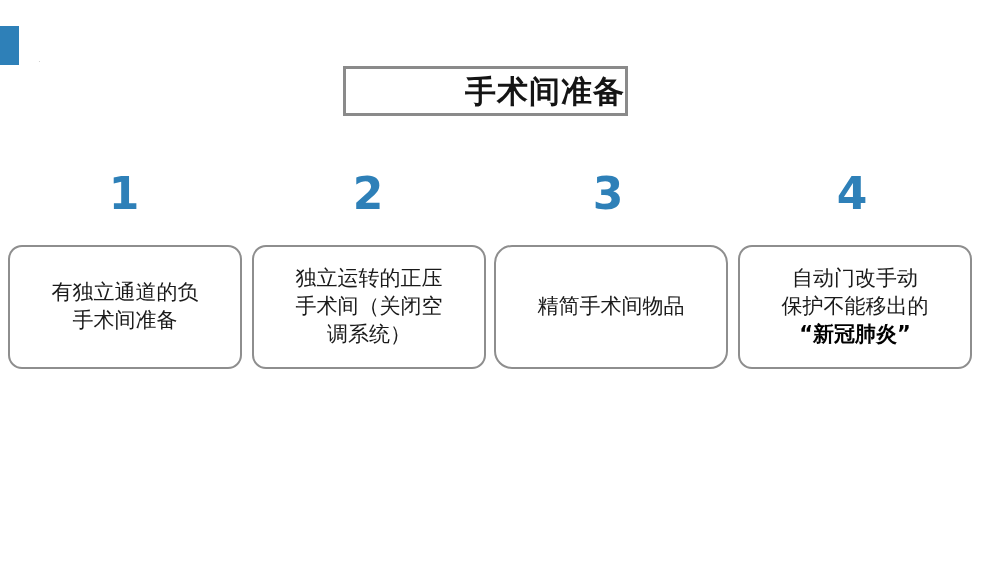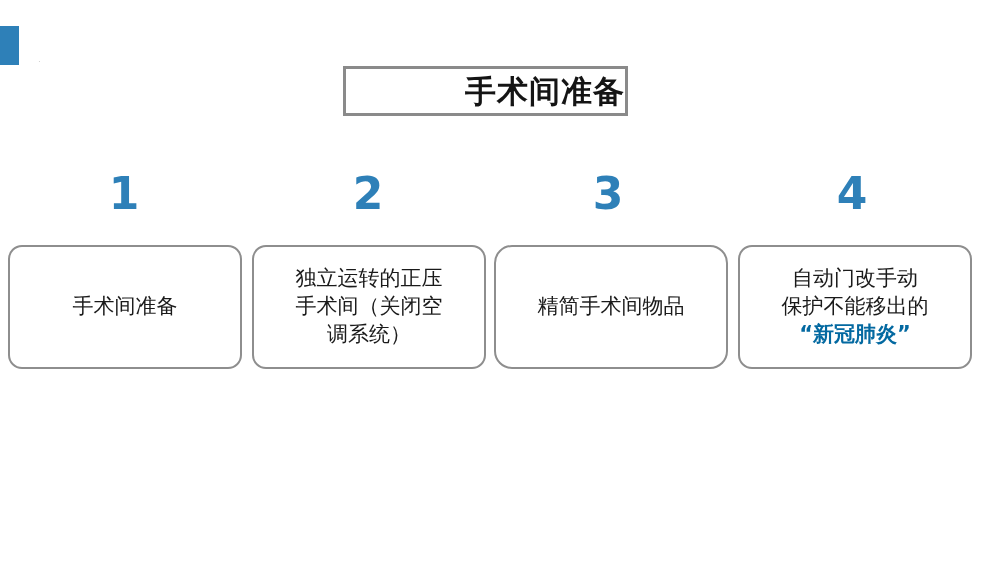--- a/index.html
+++ b/index.html
@@ -122,21 +122,21 @@
     line-height: 1.32;
     color: #1a1a1a;
     text-align: center;
     width: 100%;
   }
   .card-line {
     display: block;
     white-space: nowrap;
   }
   .card-line.red {
-    color: #0369a1;
+    color: #000000;
     font-weight: bold;
   }
 </style>
 </head>
 <body>
 
 <div class="slide">
 
   <div class="accent-bar"></div>
   <div class="corner-tick">.</div>
@@ -149,20 +149,21 @@
     <div class="num n1">1</div>
     <div class="num n2">2</div>
     <div class="num n3">3</div>
     <div class="num n4">4</div>
   </div>
 
   <div class="boxes">
 
     <div class="card c1">
       <div class="card-text">
+        <span class="card-line">有独立通道的负</span>
         <span class="card-line">手术间准备</span>
       </div>
     </div>
 
     <div class="card c2">
       <div class="card-text">
         <span class="card-line">独立运转的正压</span>
         <span class="card-line">手术间（关闭空</span>
         <span class="card-line">调系统）</span>
       </div>

